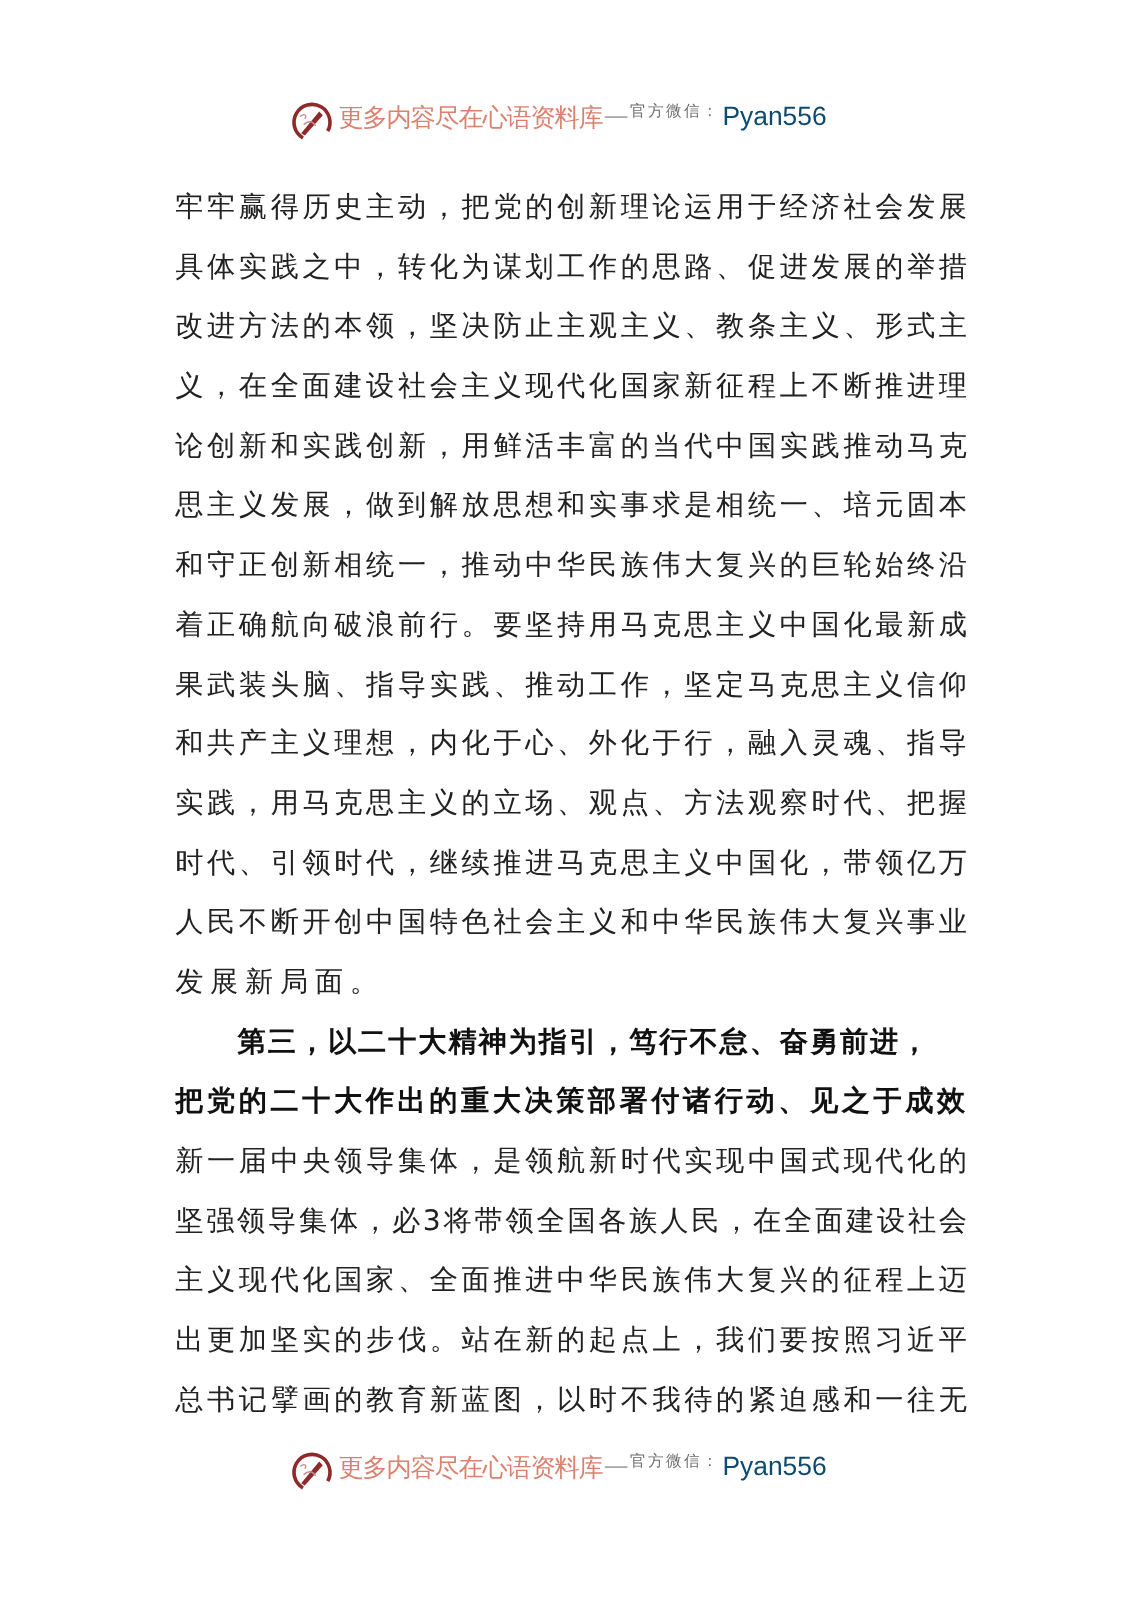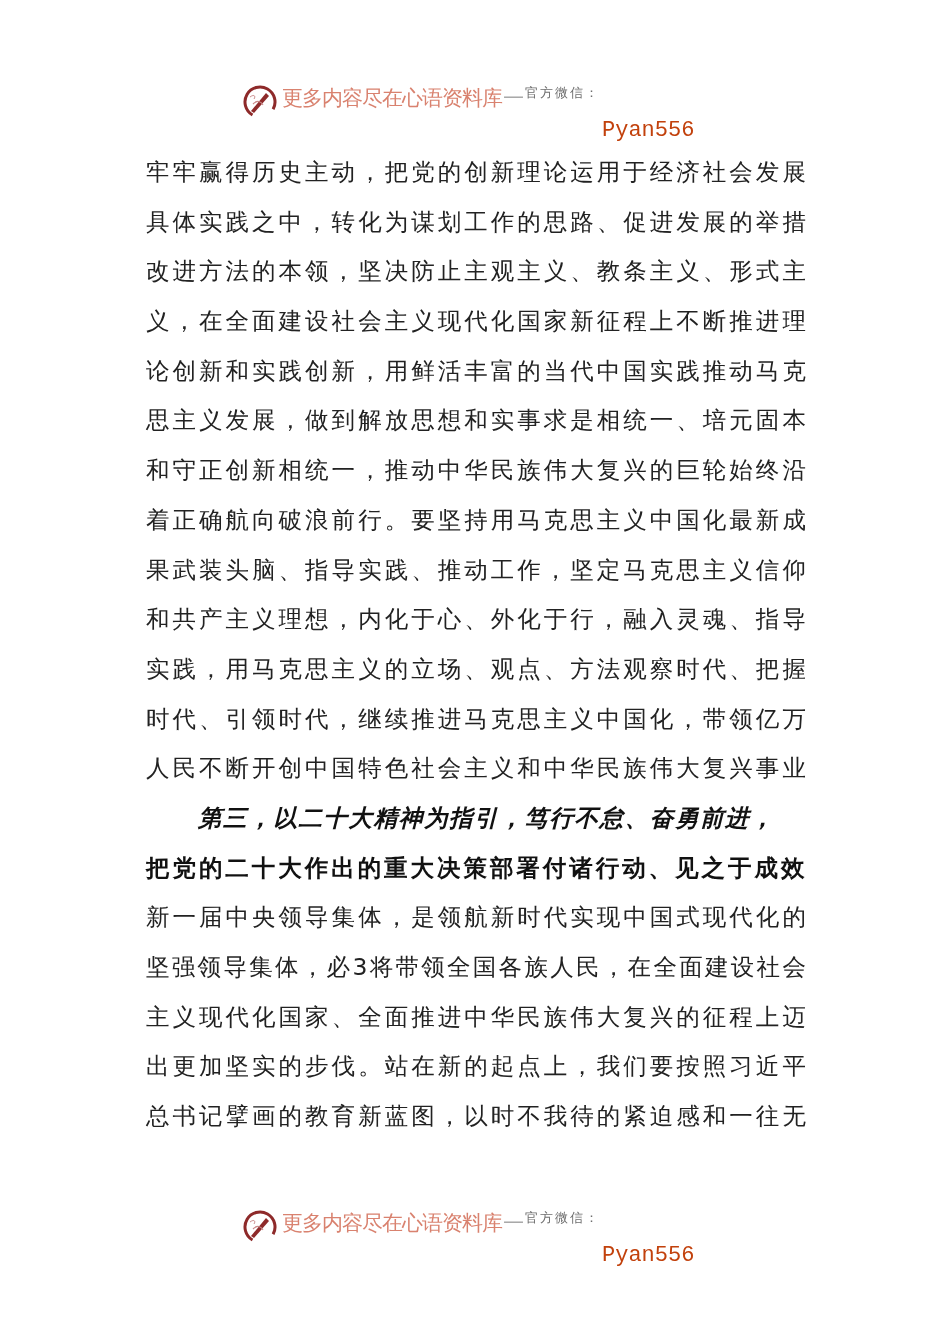--- a/index.html
+++ b/index.html
@@ -42,25 +42,24 @@
       font-size: 21px;
       margin: 0 1px;
     }
     .banner .gray {
       color: #6e6e6e;
       font-family: "DejaVu Serif", serif;
       font-size: 13px;
       letter-spacing: 2px;
     }
     .banner .latin {
-      color: #c2410c;
-      font-family: Liberation Mono, monospace;
+      color: #0c4a6e;
+      font-family: Liberation Sans, sans-serif;
       font-size: 22px;
       margin-left: 2px;
-      margin-top: 34px;
     }
     .content {
       position: absolute;
       left: 146px;
       top: 148px;
       width: 660px;
     }
     .line {
       height: 49.7px;
       line-height: 49.7px;
@@ -74,21 +73,20 @@
       justify-content: space-between;
       letter-spacing: 0;
     }
     .line.bold {
       font-weight: bold;
       color: #111111;
       letter-spacing: 1.6px;
     }
     .line.indent {
       padding-left: 52px;
-      font-style: italic;
     }
   </style>
 </head>
 <body>
 
 <div class="banner top">
   <svg class="logo" viewBox="0 0 36 36">
     <circle cx="18" cy="18" r="15" fill="none" stroke="#8e2a2a" stroke-width="3" stroke-dasharray="70 25" transform="rotate(120 18 18)"></circle>
     <path d="M9 27 L24 9 L27 12 L12 29 Z" fill="#8e2a2a"></path>
     <path d="M11 20 C15 16, 19 17, 21 21" fill="none" stroke="#c98a8a" stroke-width="1.2"></path>
@@ -446,20 +444,21 @@
         <span>华</span>
         <span>民</span>
         <span>族</span>
         <span>伟</span>
         <span>大</span>
         <span>复</span>
         <span>兴</span>
         <span>事</span>
         <span>业</span>
       </div>
+    <div class="line">发展新局面。</div>
   </div>
 
   <div>
     <div class="line bold indent">第三，以二十大精神为指引，笃行不怠、奋勇前进，</div>
     <div class="line bold justify">
         <span>把</span>
         <span>党</span>
         <span>的</span>
         <span>二</span>
         <span>十</span>

